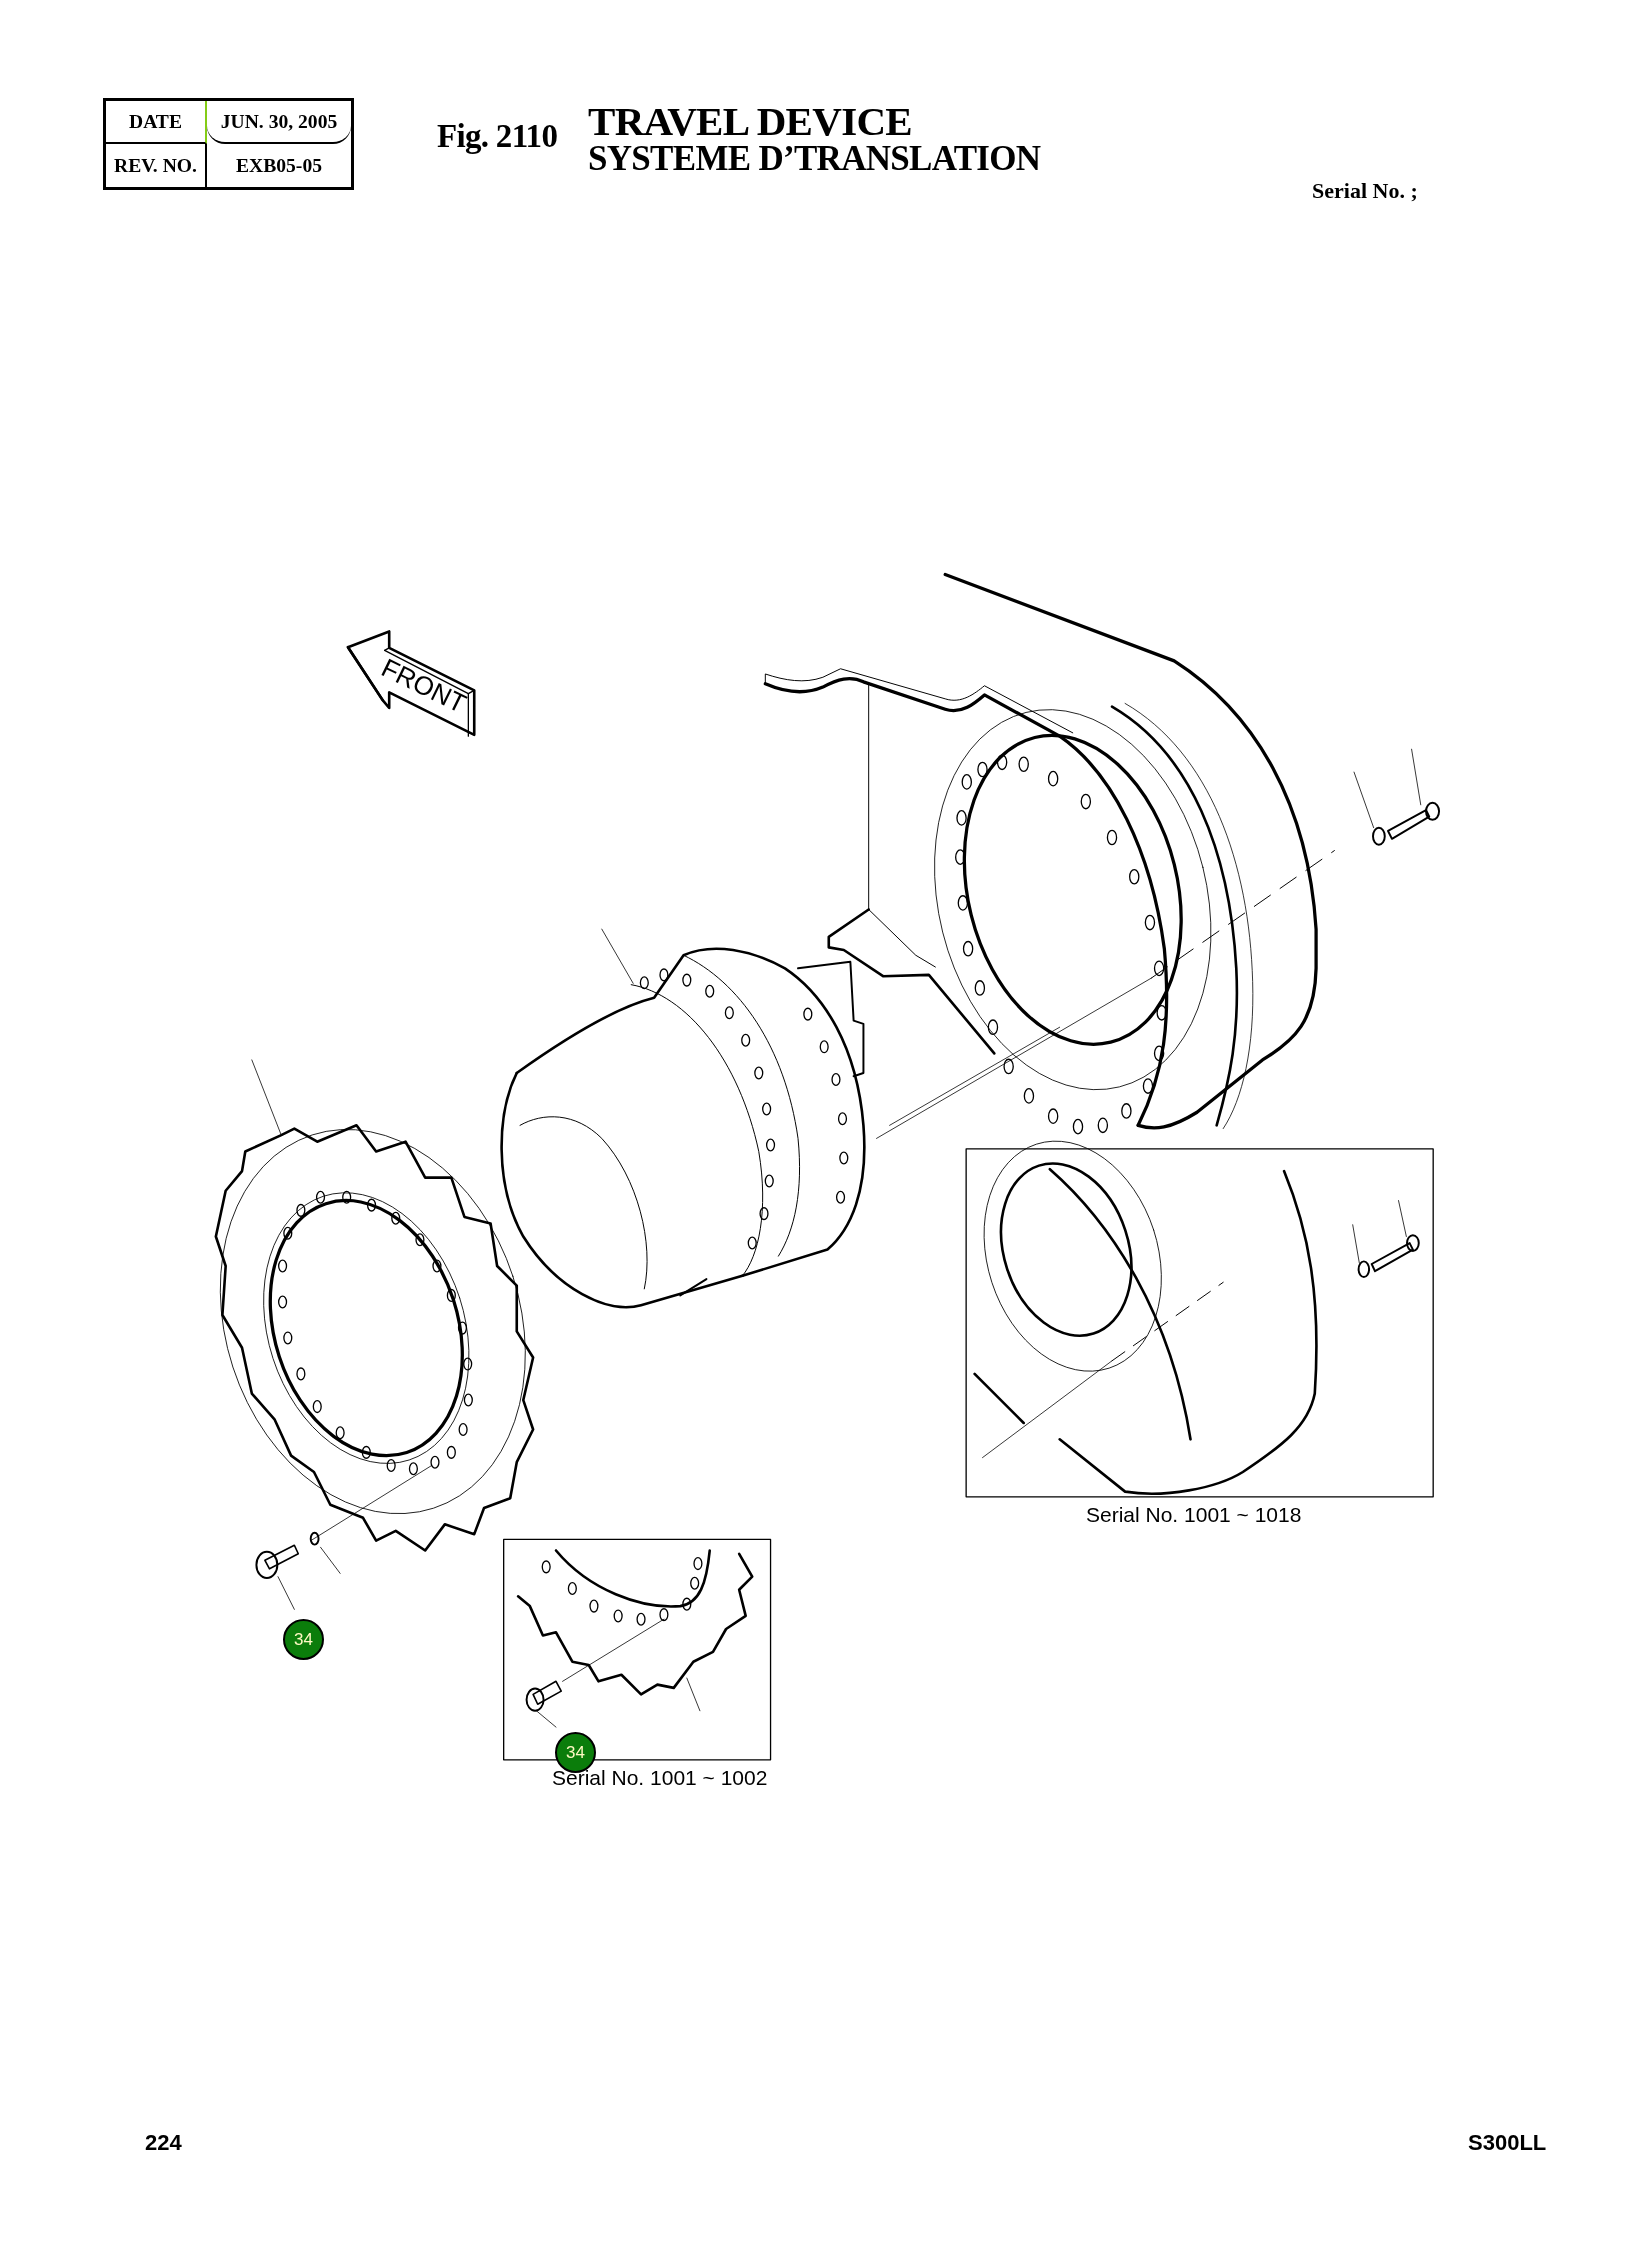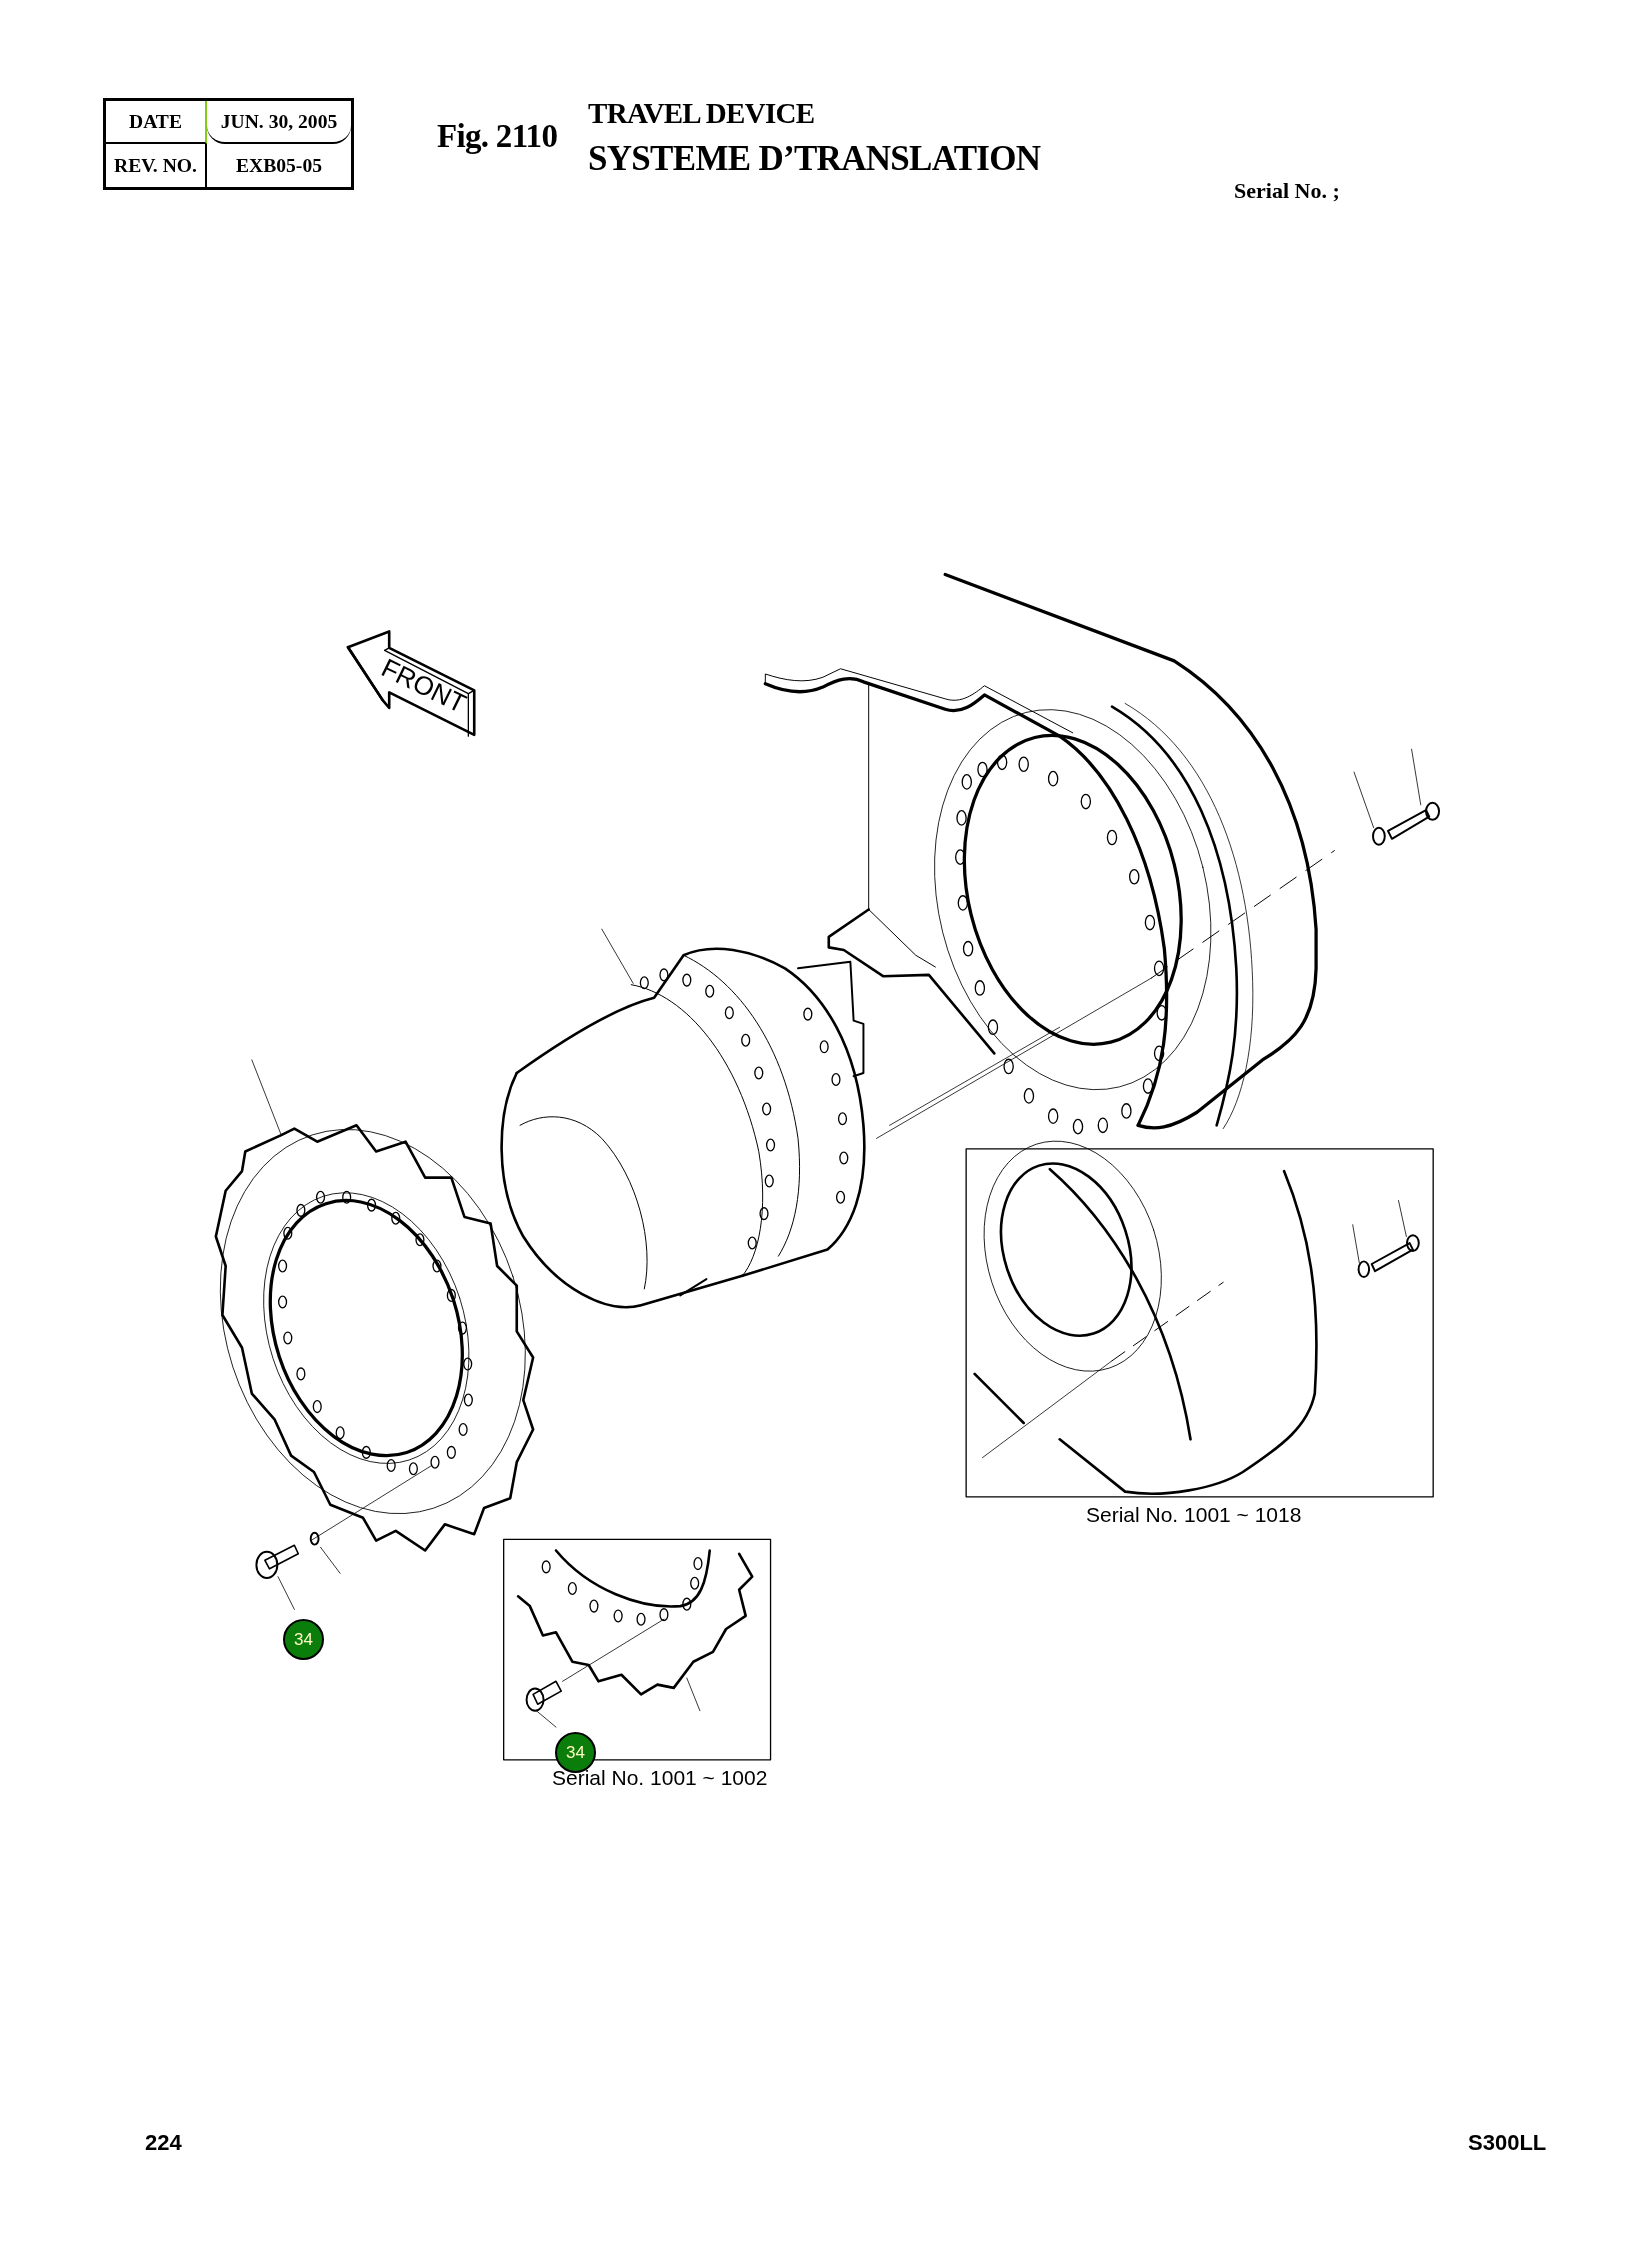--- a/index.html
+++ b/index.html
@@ -4,23 +4,23 @@
 <style>
   html, body { margin: 0; padding: 0; background: #ffffff; }
   body { width: 1651px; height: 2250px; position: relative; overflow: hidden; font-family: "Liberation Serif", serif; color: #000; }
   .abs { position: absolute; }
   .revtable { position: absolute; left: 103px; top: 98px; width: 251px; height: 92px; border: 3.3px solid #000; box-sizing: border-box; display: grid; grid-template-columns: 101px 1fr; grid-template-rows: 1fr 1fr; }
   .revtable .cell { display: flex; align-items: center; justify-content: center; font-family: "Liberation Serif", serif; font-weight: bold; font-size: 19.6px; white-space: nowrap; }
   .revtable .c1 { border-right: 2px solid #84cc16; border-bottom: 2px solid #000; }
   .revtable .c2 { border-bottom: 2px solid #000; border-radius: 18px; }
   .revtable .c3 { border-right: 2px solid #000; }
   .fig { left: 437px; top: 118px; font-weight: bold; font-size: 33px; letter-spacing: -0.7px; }
-  .title1 { left: 588px; top: 97px; font-weight: bold; font-size: 29px; letter-spacing: -0.7px; text-align: right; }
+  .title1 { left: 588px; top: 97px; font-weight: bold; font-size: 41px; letter-spacing: -0.7px; text-align: right; }
   .title2 { left: 588px; top: 139px; font-weight: bold; font-size: 35px; letter-spacing: -0.7px; }
-  .serialhdr { left: 1234px; top: 178px; font-weight: bold; font-size: 22px; }
+  .serialhdr { left: 1312px; top: 178px; font-weight: bold; font-size: 22px; }
   .caption { font-family: "Liberation Sans", sans-serif; font-size: 21px; white-space: nowrap; }
   .footer { font-family: "Liberation Sans", sans-serif; font-weight: bold; font-size: 22px; }
   .callout { position: absolute; width: 41px; height: 41px; border-radius: 50%; background: #0b7d0b; border: 2.6px solid #000; box-sizing: border-box; color: #fef9c3; font-family: "Liberation Sans", sans-serif; font-size: 17px; display: flex; align-items: center; justify-content: center; }
   svg.drawing { position: absolute; left: 0; top: 0; }
 </style>
 </head>
 <body>
 
 <div class="revtable">
   <div class="cell c1">DATE</div>

